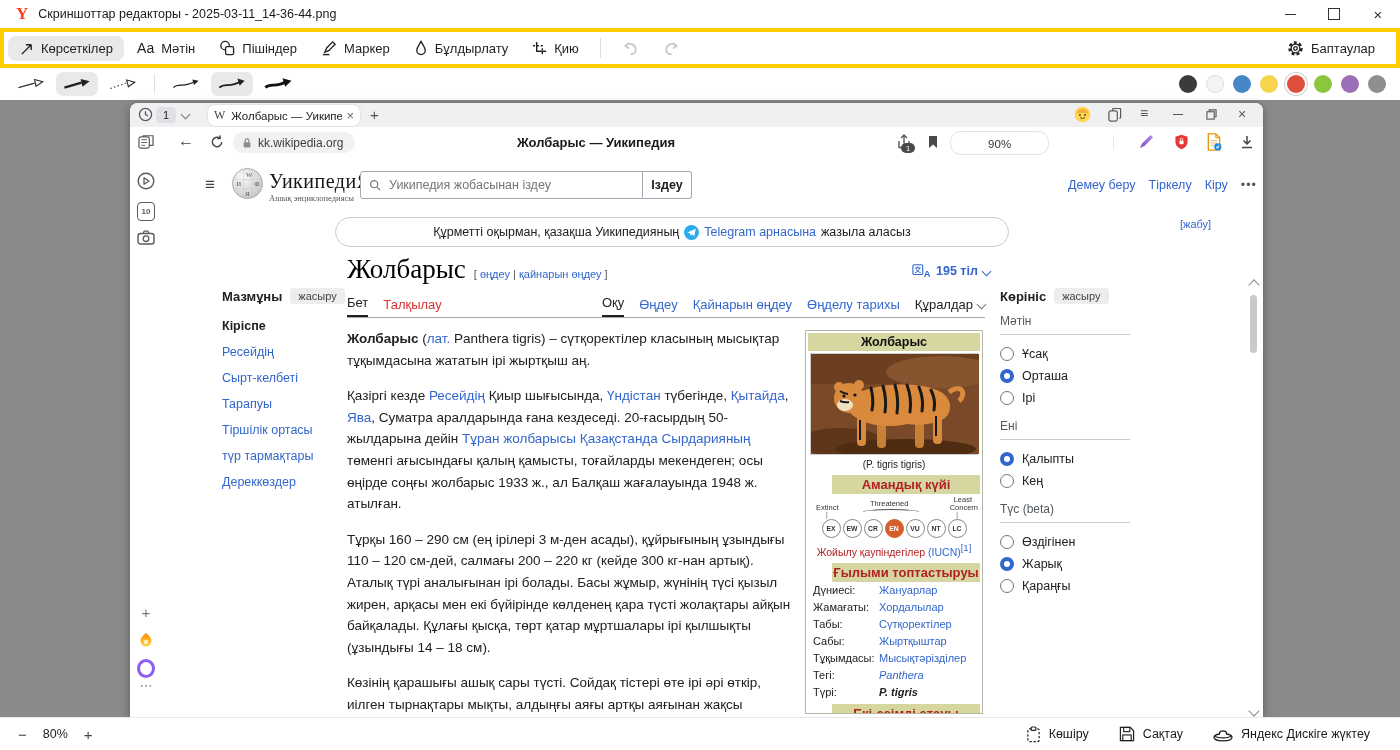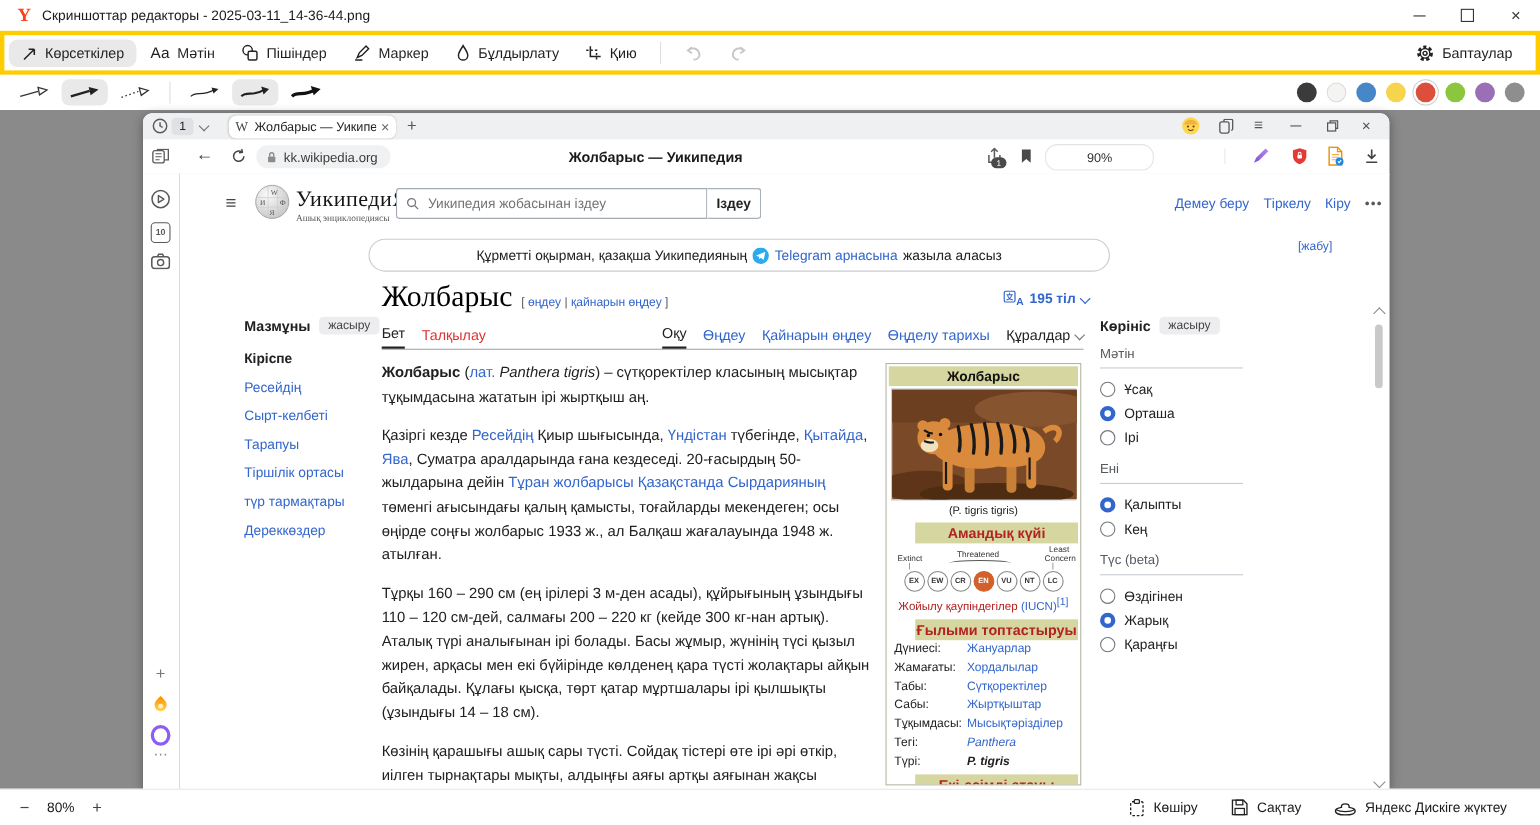--- a/index.html
+++ b/index.html
@@ -69,21 +69,21 @@
   .wtab{padding-bottom:5px;}
   .wtab.on{border-bottom:2px solid #202122;font-weight:400;color:#202122;}
   .toc{position:absolute;left:59px;top:130px;width:122px;}
   .toc-h{display:flex;align-items:center;gap:8px;margin-bottom:12px;}
   .toc-title{font-weight:700;font-size:13px;}
   .chip{font-size:11px;color:#444;background:#ededf0;border-radius:4px;padding:2px 8px;}
   .toc-it{font-size:12.5px;line-height:20px;margin-bottom:6px;}
   .wtext{position:absolute;left:184px;top:170px;width:447px;height:392px;overflow:hidden;line-height:1.6;}
   .wtext p{margin:0 0 14px 0;}
   .seg-b{font-weight:700;}
-  .seg-i{font-style:italic;text-align:center;}
+  .seg-i{text-align:center;}
   .seg-l{color:#3366cc;}
   .seg-gr{color:#54595d;}
   .seg-sup{color:#3366cc;font-size:9.5px;vertical-align:super;}
   
   .ibox{position:absolute;left:642px;top:172px;width:178px;height:384px;border:1px solid #b6b6a6;background:#fff;box-sizing:border-box;padding:2px;font-size:11px;overflow:hidden;}
   .ihdr{background:#d6d6a0;text-align:center;font-weight:700;padding:2px 0;font-size:12.5px;color:#111;}
   .ihdr2{background:#d6d6a0;text-align:center;font-weight:700;padding:2px 0;font-size:13px;color:#b22222;margin-top:3px;margin-left:24px;}
   .icap{text-align:center;font-size:10px;color:#202122;padding:2px 0;}
   .scale{position:relative;height:24px;font-size:7.5px;color:#333;}
   .brace{position:absolute;left:55px;top:15px;width:56px;height:5px;border-top:1px solid #555;border-radius:60% 60% 0 0;}

